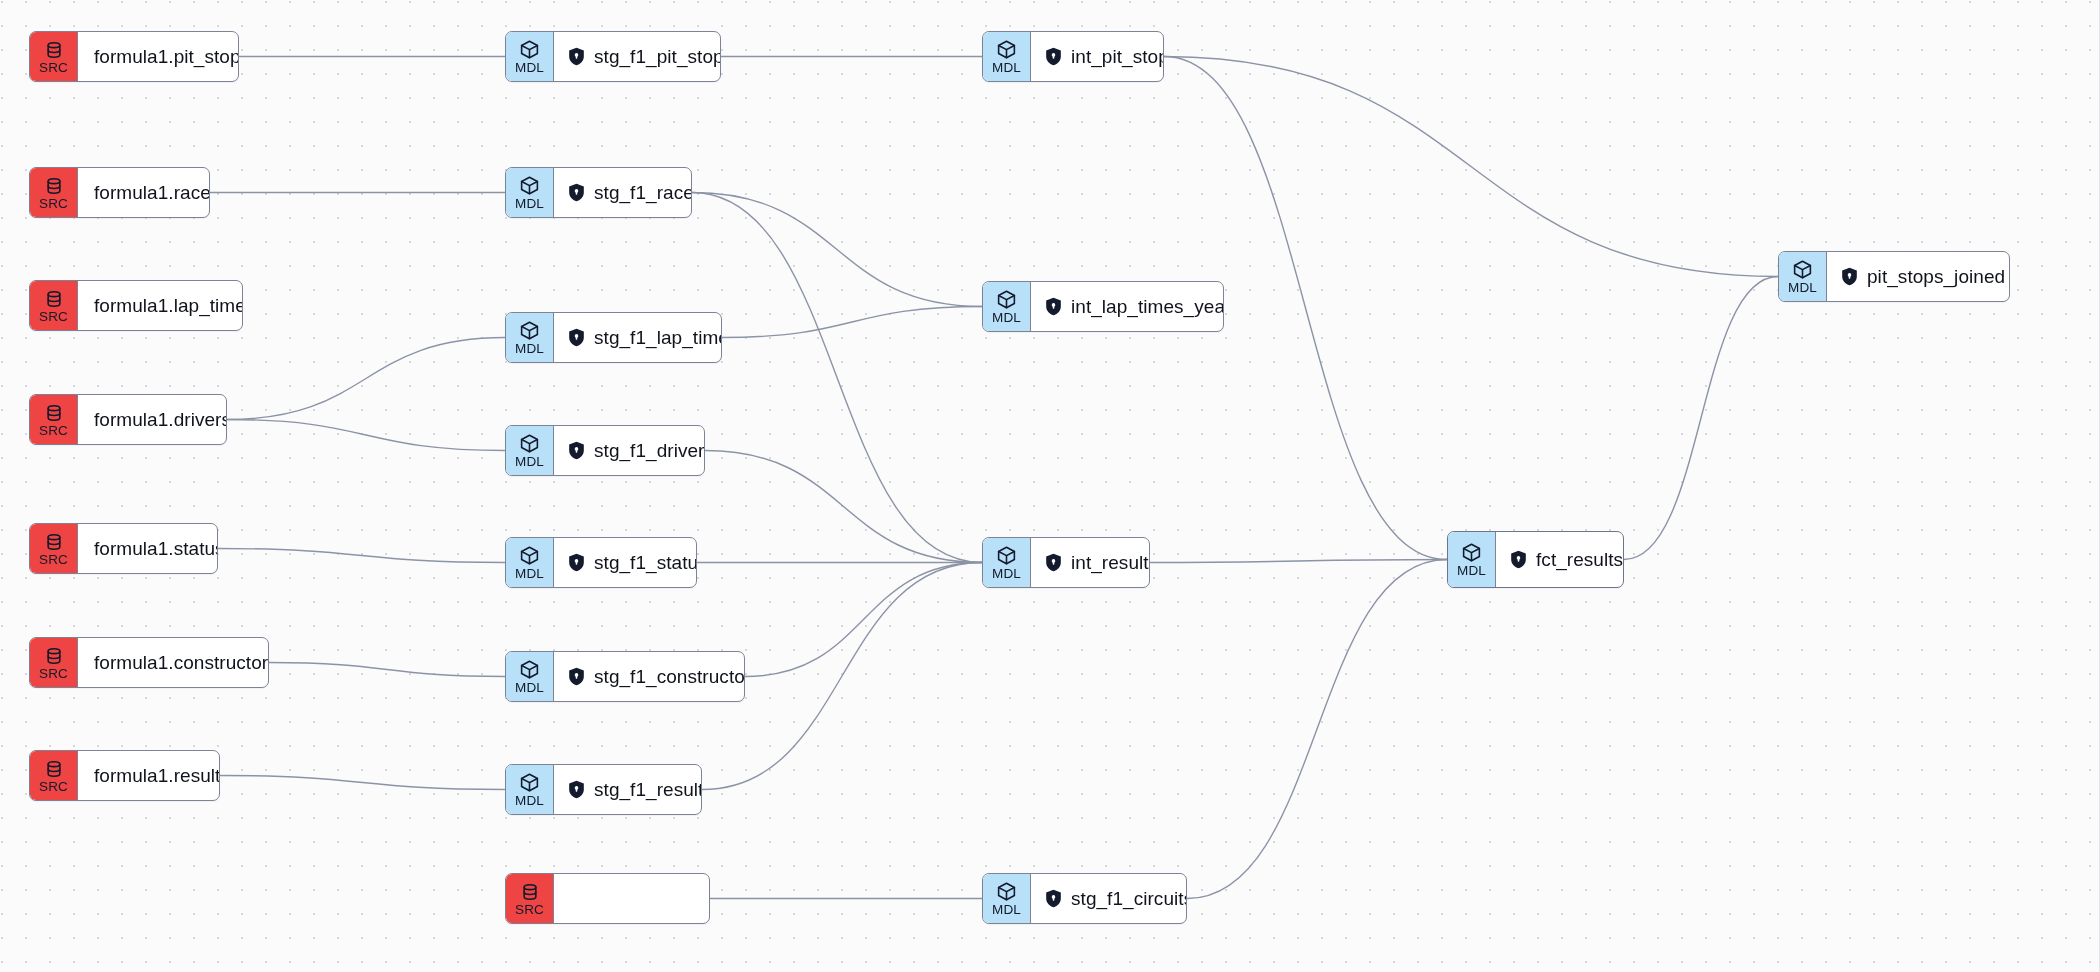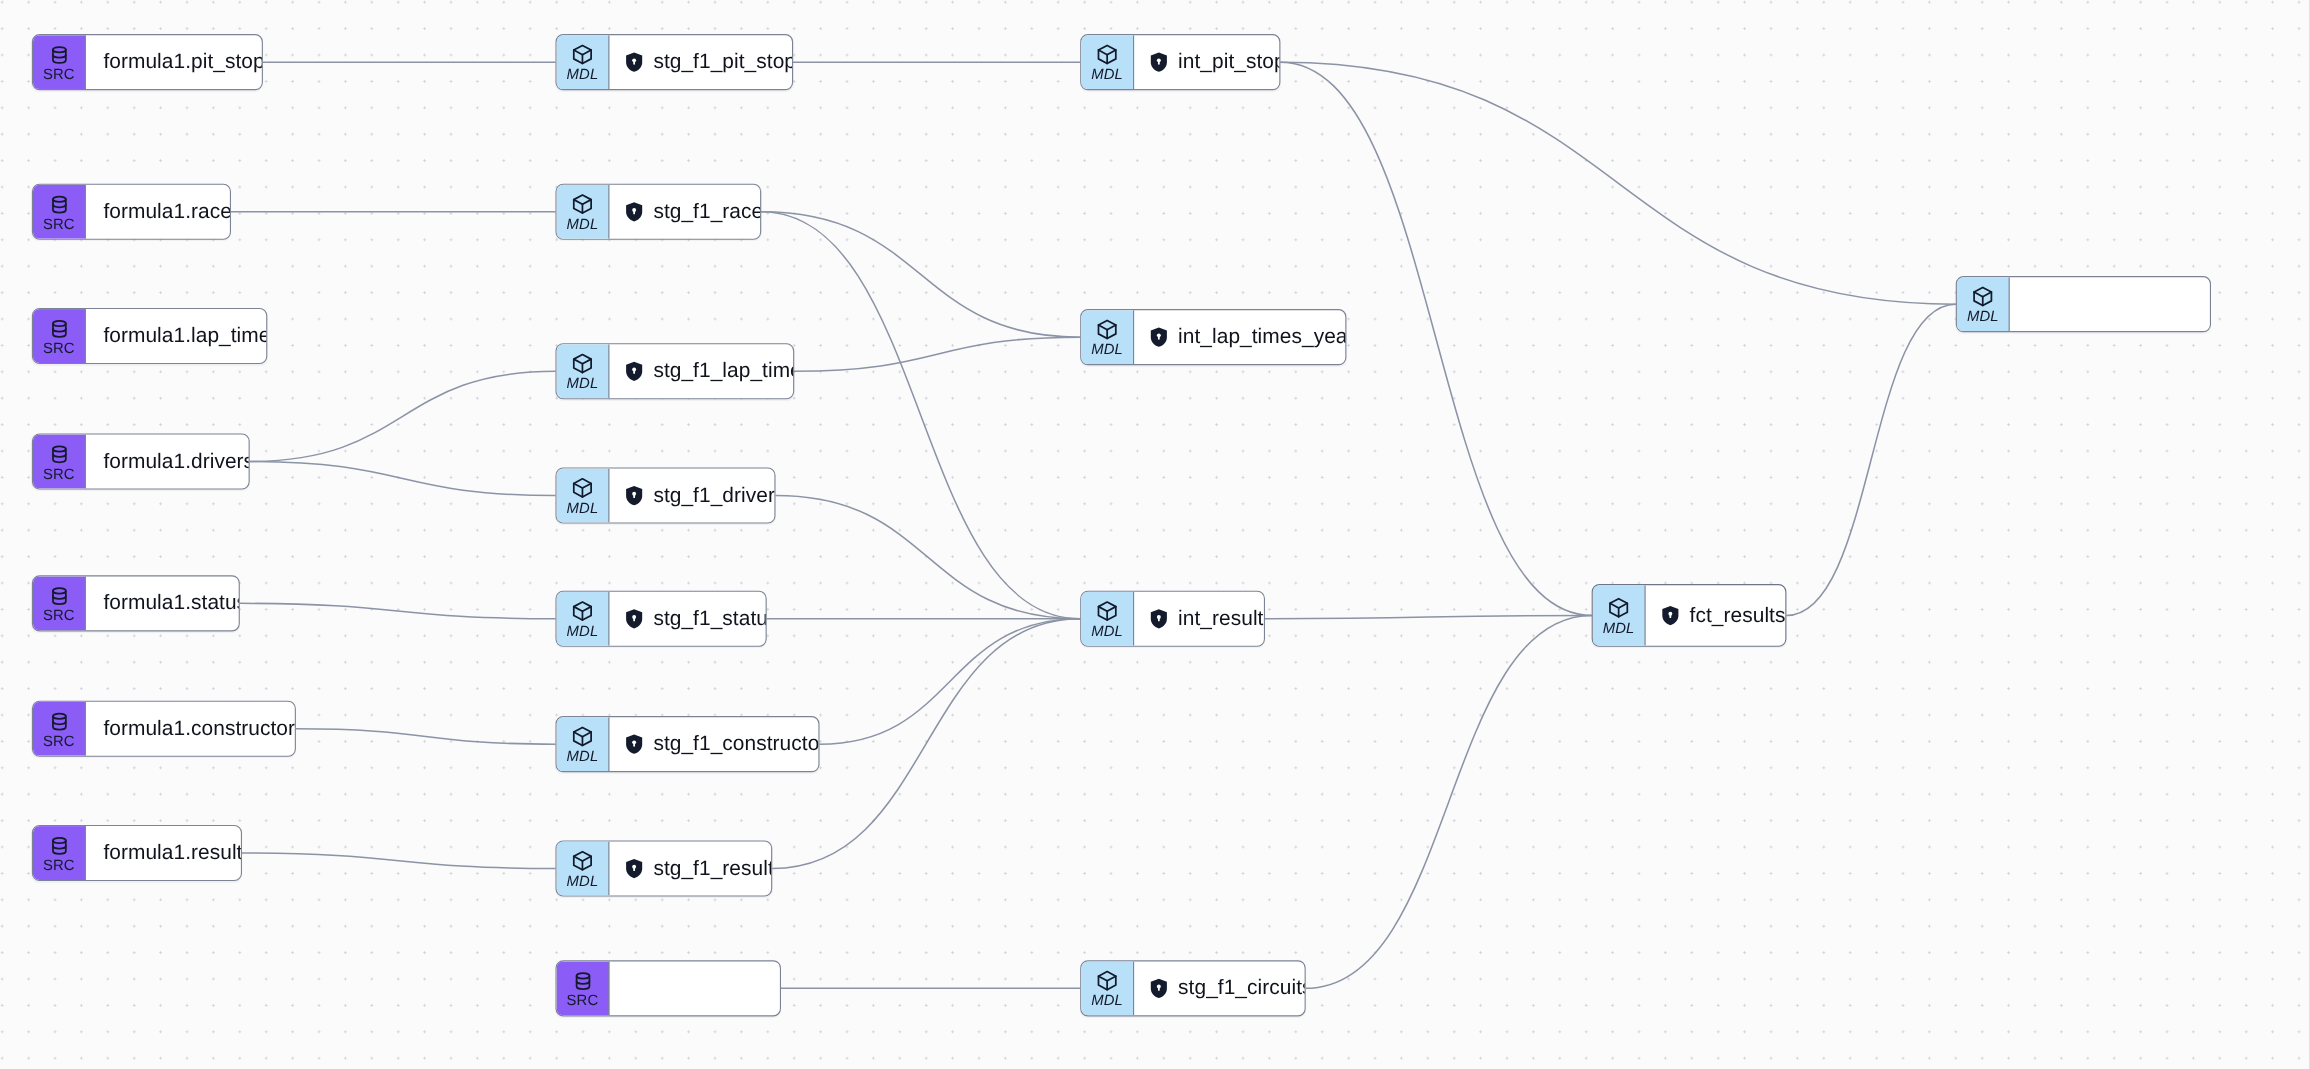--- a/index.html
+++ b/index.html
@@ -41,22 +41,22 @@
     width:48px;
     flex:0 0 48px;
     display:flex;
     flex-direction:column;
     align-items:center;
     justify-content:center;
     gap:1px;
     border-right:1.3px solid #7b8394;
     box-sizing:border-box;
   }
-  .badge.src{background:#8b5cf6;}
-  .badge.mdl{background:#b8e0f8;font-style:italic;}
+  .badge.src{background:#ef4444;}
+  .badge.mdl{background:#b8e0f8;}
   .badge svg{display:block;}
   .badge .kind{
     font-size:13.5px;
     line-height:13px;
     color:#131a2b;
     letter-spacing:.1px;
     font-family:"Liberation Sans","DejaVu Sans",sans-serif;
   }
   .body{
     flex:1 1 auto;
@@ -488,15 +488,25 @@
         <div class="badge mdl">
           <span>
             <svg class="kind-icon" width="21" height="21" viewBox="0 0 24 24" fill="none" stroke="#131a2b" stroke-width="1.8" stroke-linecap="round" stroke-linejoin="round">
               <path d="M12 2.6 21 7.4v9.2L12 21.4 3 16.6V7.4z"></path>
               <path d="M3 7.4 12 12.2 21 7.4"></path>
               <path d="M12 12.2V21.4"></path>
             </svg>
           </span>
           <span class="kind">MDL</span>
         </div>
+        <div class="body">
+          <span>
+            <svg class="shield" width="17" height="19" viewBox="0 0 20 22" aria-hidden="true">
+              <path d="M10 .8 18.6 4v7.1c0 5-3.6 8.8-8.6 10.3C5 19.9 1.4 16.1 1.4 11.1V4z" fill="#141b2c"></path>
+              <circle cx="10" cy="9.1" r="2.1" fill="#ffffff"></circle>
+              <rect x="9.05" y="9.6" width="1.9" height="4.1" rx=".9" fill="#ffffff"></rect>
+            </svg>
+          </span>
+          <span class="label">pit_stops_joined</span>
+        </div>
       </div>
     </div>
 </div>
 
 </body></html>

